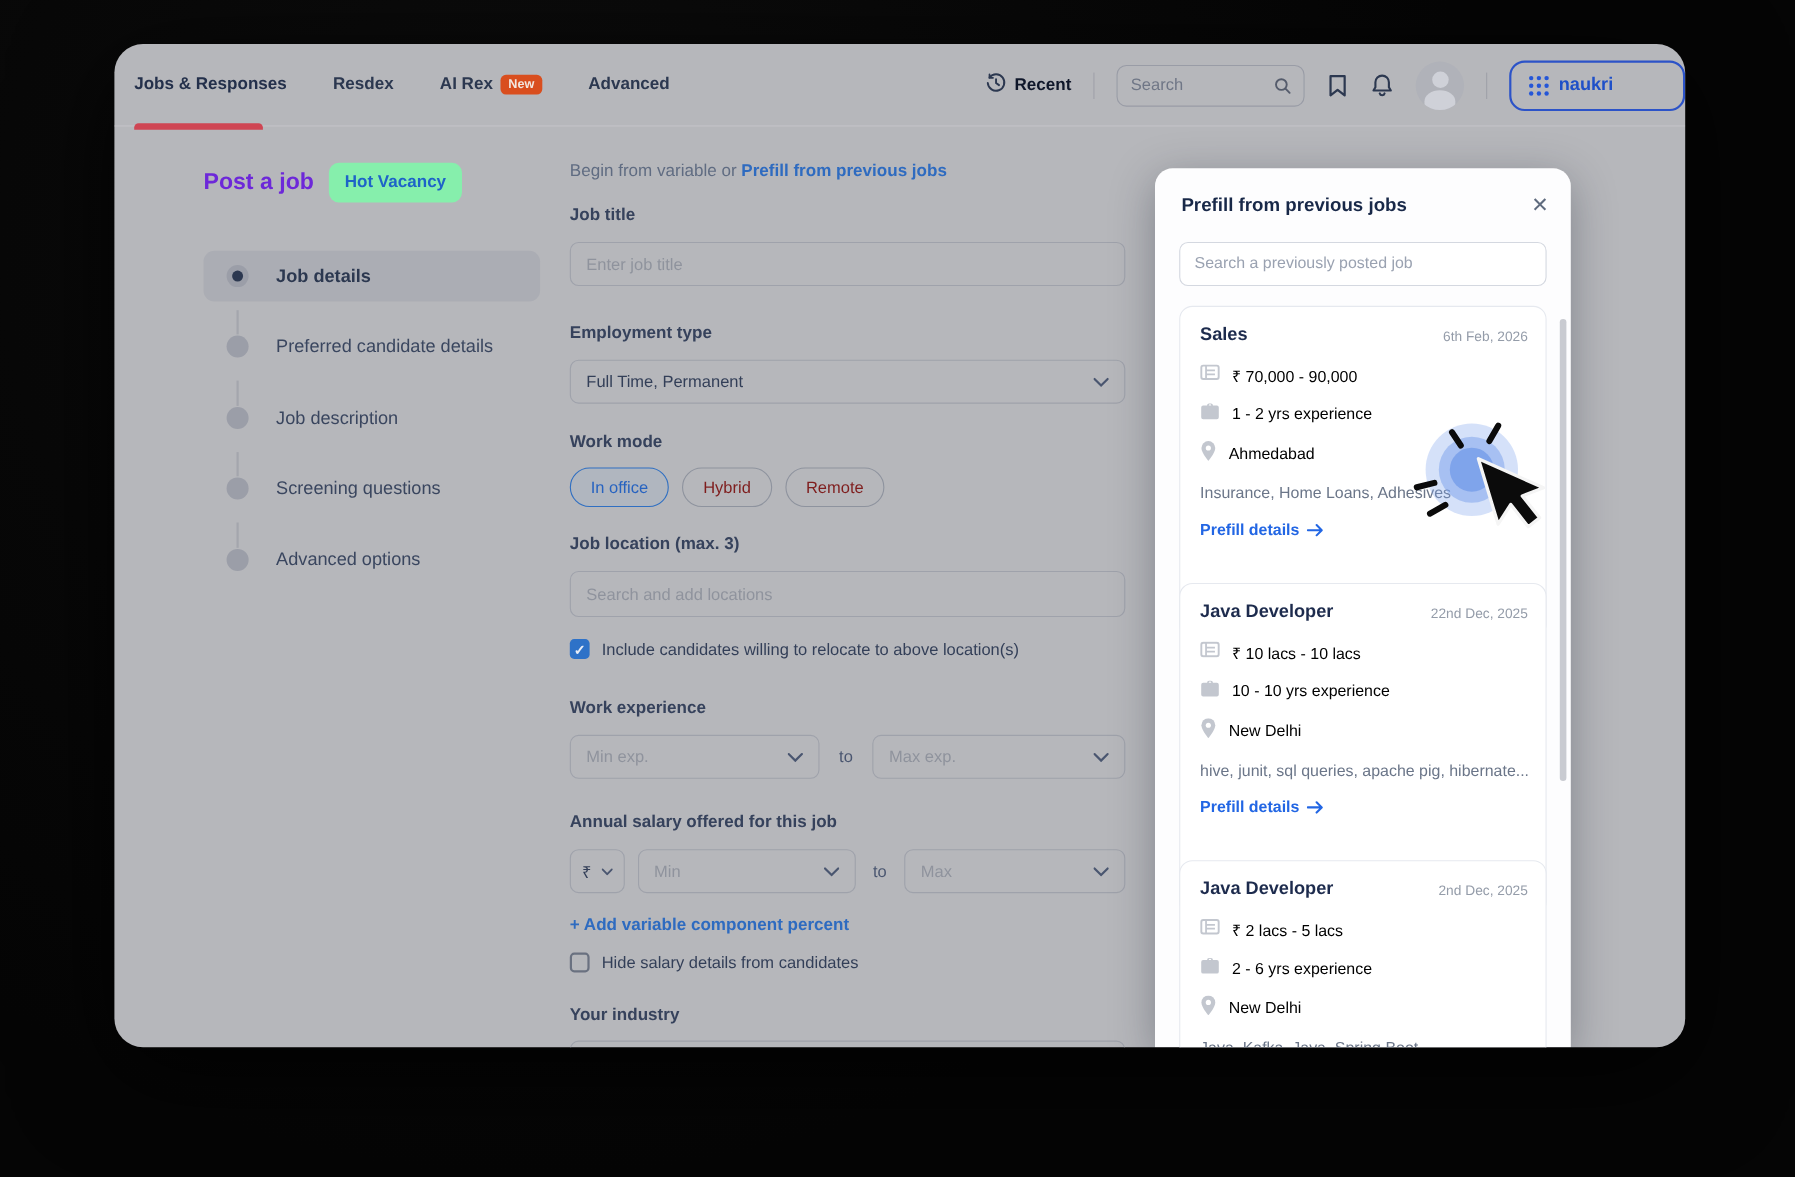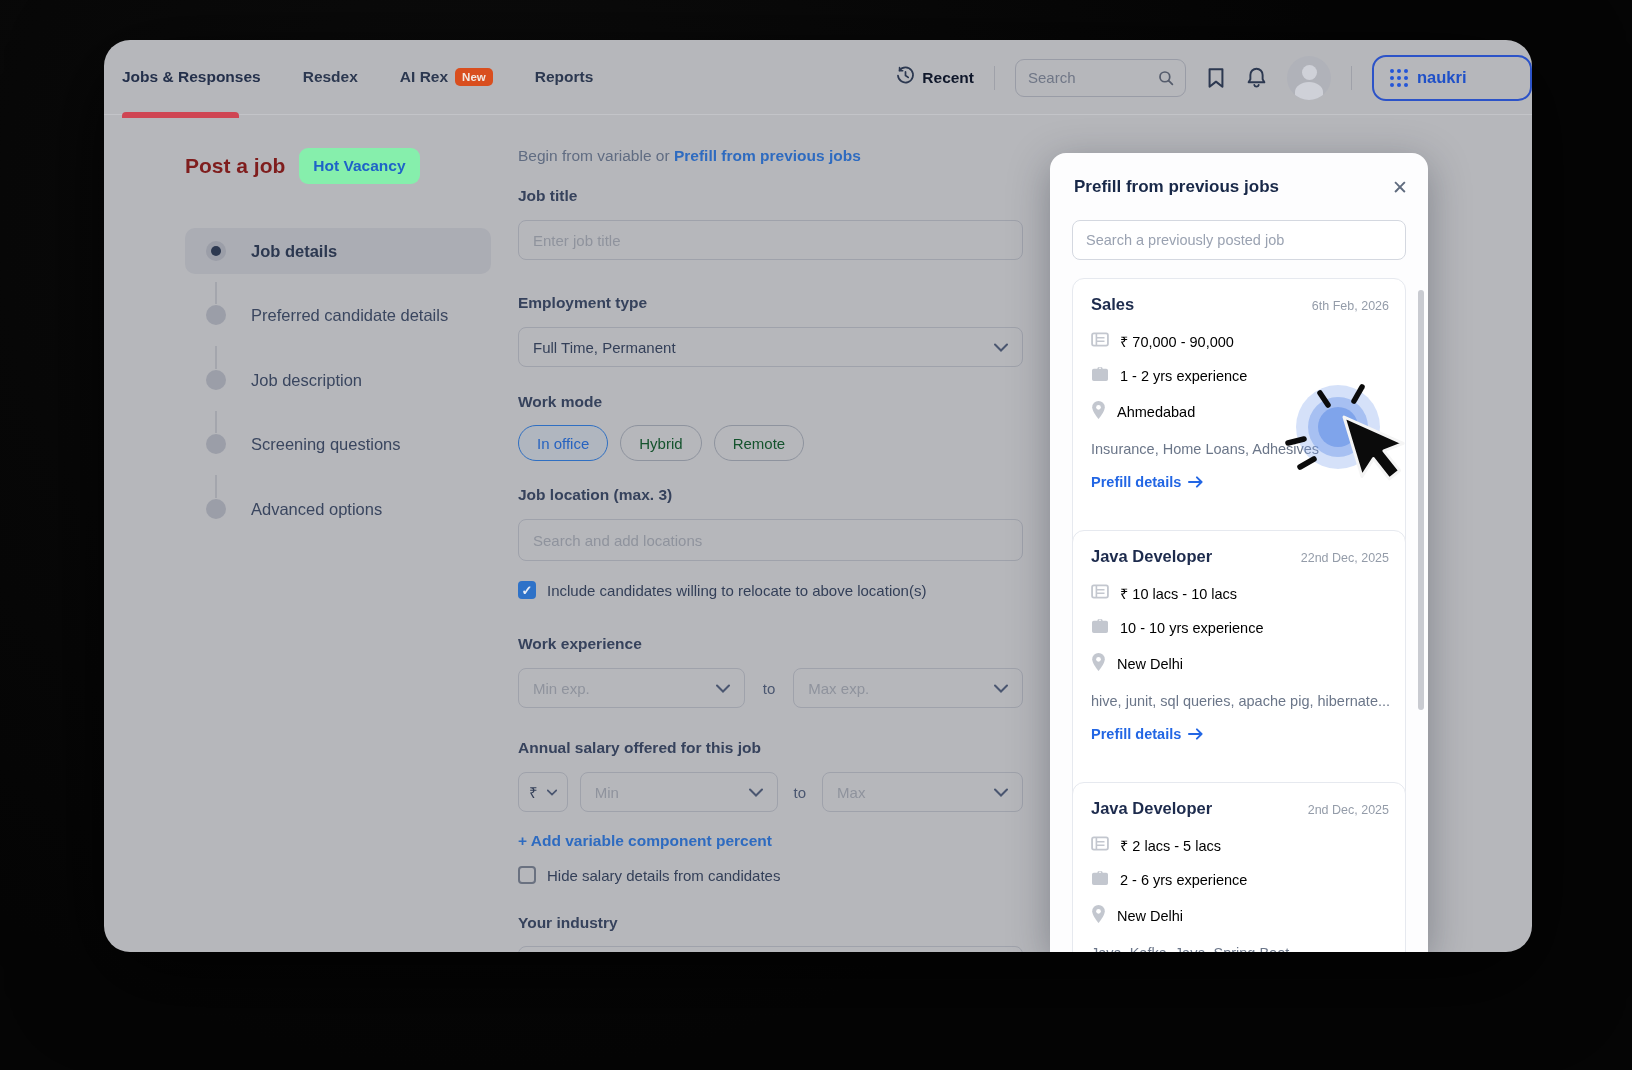--- a/index.html
+++ b/index.html
@@ -41,21 +41,21 @@
     margin-left:-14px; border-radius:50% 50% 0 0; background:#cfd1d8; }
   .brand-btn { height:46px; border:2px solid #2c53c8; border-radius:14px;
     display:flex; align-items:center; gap:9px; padding:0 20px 0 16px;
     color:#1f50c8; font-weight:700; font-size:16.5px; width:160px; cursor:pointer; }
   .dotgrid { display:grid; grid-template-columns:repeat(3,4px); grid-gap:3px; }
   .dotgrid i { width:4px; height:4px; border-radius:50%; background:#2456d8; }
 
   
   .sidebar { position:absolute; left:81px; top:108px; width:330px; }
   .sb-titlerow { display:flex; align-items:center; gap:14px; }
-  .sb-title { font-size:21px; font-weight:800; color:#7f1d1d; }
+  .sb-title { font-size:21px; font-weight:800; color:#6d28d9; }
   .sb-badge { background:#86efac; color:#1e63c8; font-weight:700; font-size:15.5px;
     padding:9px 14px; border-radius:9px;text-align:right; }
   .steps { position:relative; margin-top:44px; height:330px; }
   .step { position:absolute; left:0; width:306px; height:46px; display:flex;
     align-items:center; gap:25px; padding-left:21px; cursor:pointer; }
   .step.active { background:#abadb4; border-radius:10px; }
   .step .dot-outer { width:20px; height:20px; border-radius:50%; background:#9b9ea8;
     display:flex; align-items:center; justify-content:center; flex:none; }
   .step.active .dot-outer .dot-inner { width:10px; height:10px; border-radius:50%;
     background:#2c3850; }
@@ -75,21 +75,21 @@
     font-size:15px; color:#3b475f; font-family:"Liberation Sans",sans-serif; }
   .inp input::placeholder { color:#8f939d; opacity:1; }
   .sel { height:40px; border:1.5px solid #9fa2ab; border-radius:8px;
     display:flex; align-items:center; justify-content:space-between;
     padding:0 14px; cursor:pointer; }
   .sel .val { font-size:15px; color:#333f58; }
   .sel .ph { font-size:15px; color:#8f939d; }
   .chips { display:flex; gap:12px; }
   .chip { height:36px; border:1.5px solid #8e939e; border-radius:19px;
     display:flex; align-items:center; padding:0 18px; font-size:15px;
-    color:#14532d; cursor:pointer; background:transparent; }
+    color:#7f1d1d; cursor:pointer; background:transparent; }
   .chip.selected { border-color:#2f6fc2; color:#2763c0; background:rgba(140,175,220,.14); }
   .checkrow { display:flex; align-items:center; gap:11px; cursor:pointer; }
   .cbox { width:18px; height:18px; border-radius:4px; flex:none; }
   .cbox.checked { background:#2e72c8; display:flex; align-items:center;
     justify-content:center; color:#e9eef7; font-size:13px; font-weight:700; }
   .cbox.empty { border:2px solid #6a7180; background:transparent; }
   .checkrow .ctext { font-size:15px; color:#333f58; }
   .rowflex { display:flex; align-items:center; }
   .to-sep { font-size:15px; color:#4a5670; }
   .bluelink { font-size:15.5px; font-weight:700; color:#2e6bc0; cursor:pointer; }
@@ -134,21 +134,21 @@
   <div class="window">
 
     <header class="topbar">
       <nav class="nav">
         <a class="nav-item active">Jobs &amp; Responses</a>
         <a class="nav-item">Resdex</a>
         <a class="nav-item">
           <span>AI Rex</span>
           <span class="badge-new">New</span>
         </a>
-        <a class="nav-item">Reports</a>
+        <a class="nav-item">Advanced</a>
       </nav>
       <div class="nav-underline"></div>
 
       <div class="topbar-right">
         <div class="recent">
           <span>
             <svg width="19" height="19" viewBox="0 0 24 24" fill="none" stroke="#2c3850" stroke-width="2.2" stroke-linecap="round">
               <path d="M4.5 5.5 A 9.5 9.5 0 1 1 2.5 12"></path>
               <path d="M4.5 2 v4 h4" stroke-width="2"></path>
               <path d="M12 7.5 V12 l3.4 2.4"></path>

